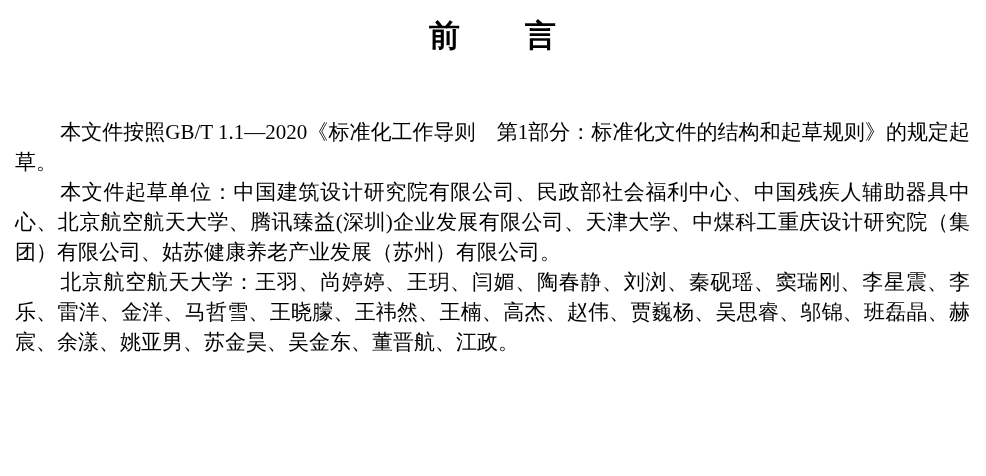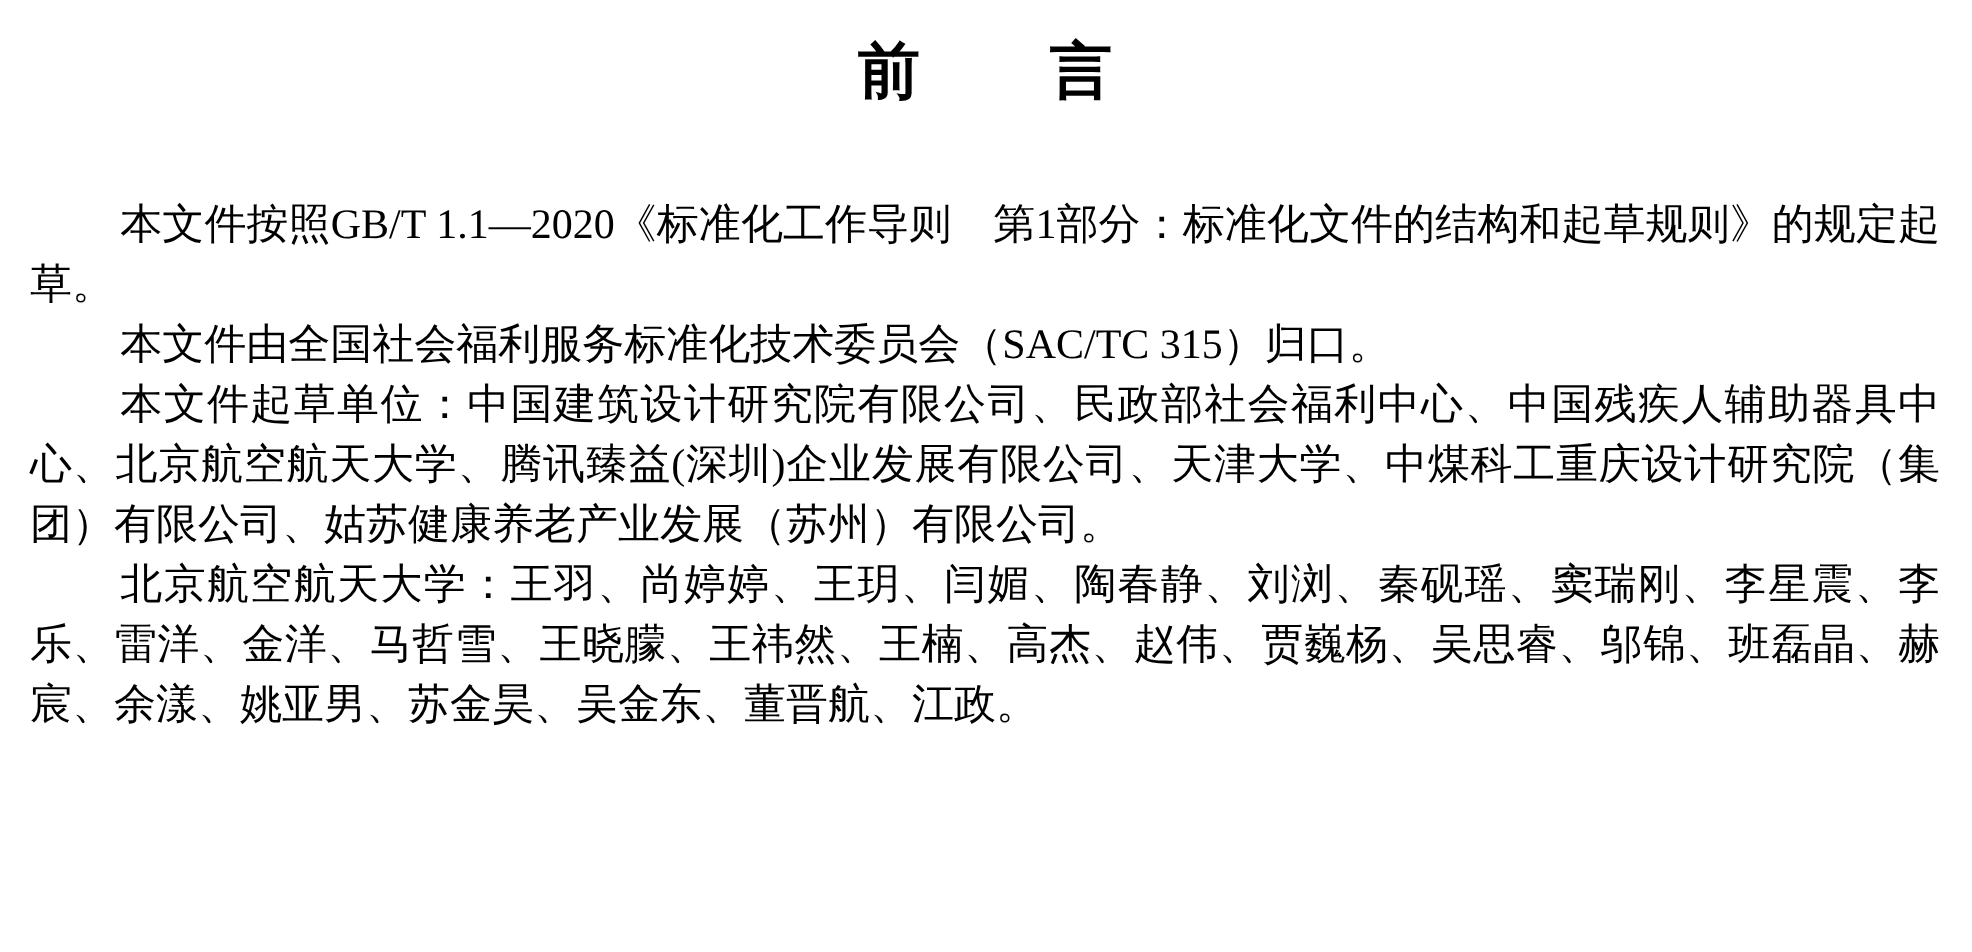--- a/index.html
+++ b/index.html
@@ -25,36 +25,35 @@
     padding-top: 19px;
     text-align: center;
     font-size: 31px;
     line-height: 34px;
     font-weight: bold;
     font-family: "Liberation Sans", "DejaVu Sans", sans-serif;
     letter-spacing: 1px;
     white-space: pre;
   }
   .doc-body {
-    margin: 44px 16px 0 15px;
+    margin: 64px 16px 0 15px;
   }
   .doc-body p {
     margin: 0;
     font-size: 21px;
     line-height: 30px;
     text-align: justify;
     text-justify: inter-ideograph;
     text-indent: 2.15em;
     word-break: break-all;
   }
 </style>
 </head>
 <body>
 
 <div class="page">
   <h1 class="doc-title">前　　言</h1>
   <div class="doc-body">
     <p>本文件按照GB/T 1.1—2020《标准化工作导则　第1部分：标准化文件的结构和起草规则》的规定起草。</p>
-    <p>本文件由全国社会福利服务标准化技术委员会（SAC/TC 315）归口。</p>
     <p>本文件起草单位：中国建筑设计研究院有限公司、民政部社会福利中心、中国残疾人辅助器具中心、北京航空航天大学、腾讯臻益(深圳)企业发展有限公司、天津大学、中煤科工重庆设计研究院（集团）有限公司、姑苏健康养老产业发展（苏州）有限公司。</p>
     <p>北京航空航天大学：王羽、尚婷婷、王玥、闫媚、陶春静、刘浏、秦砚瑶、窦瑞刚、李星震、李乐、雷洋、金洋、马哲雪、王晓朦、王祎然、王楠、高杰、赵伟、贾巍杨、吴思睿、邬锦、班磊晶、赫宸、余漾、姚亚男、苏金昊、吴金东、董晋航、江政。</p>
   </div>
 </div>
 
 </body></html>

